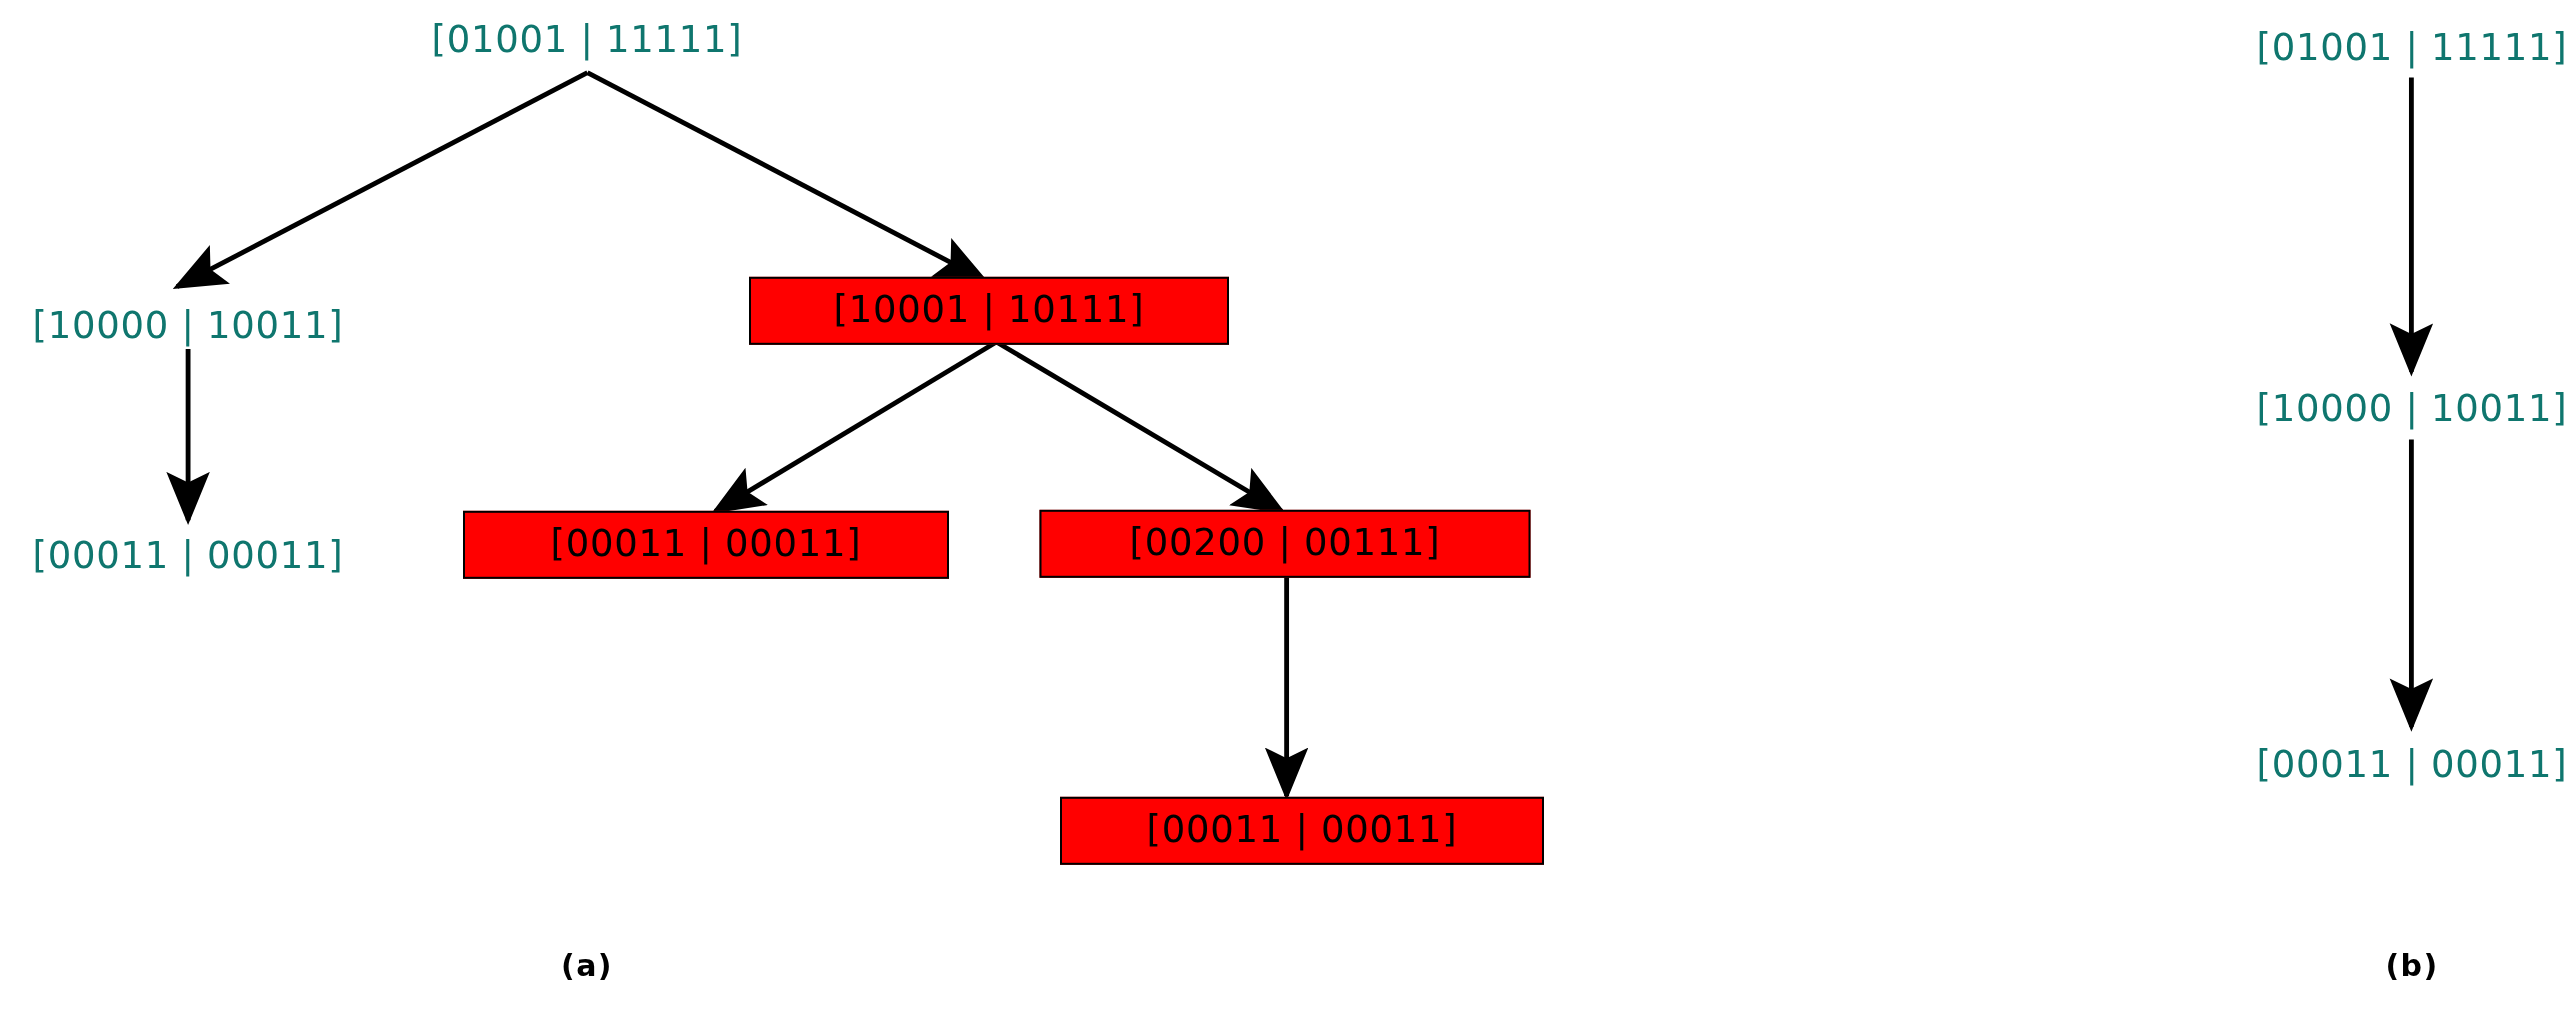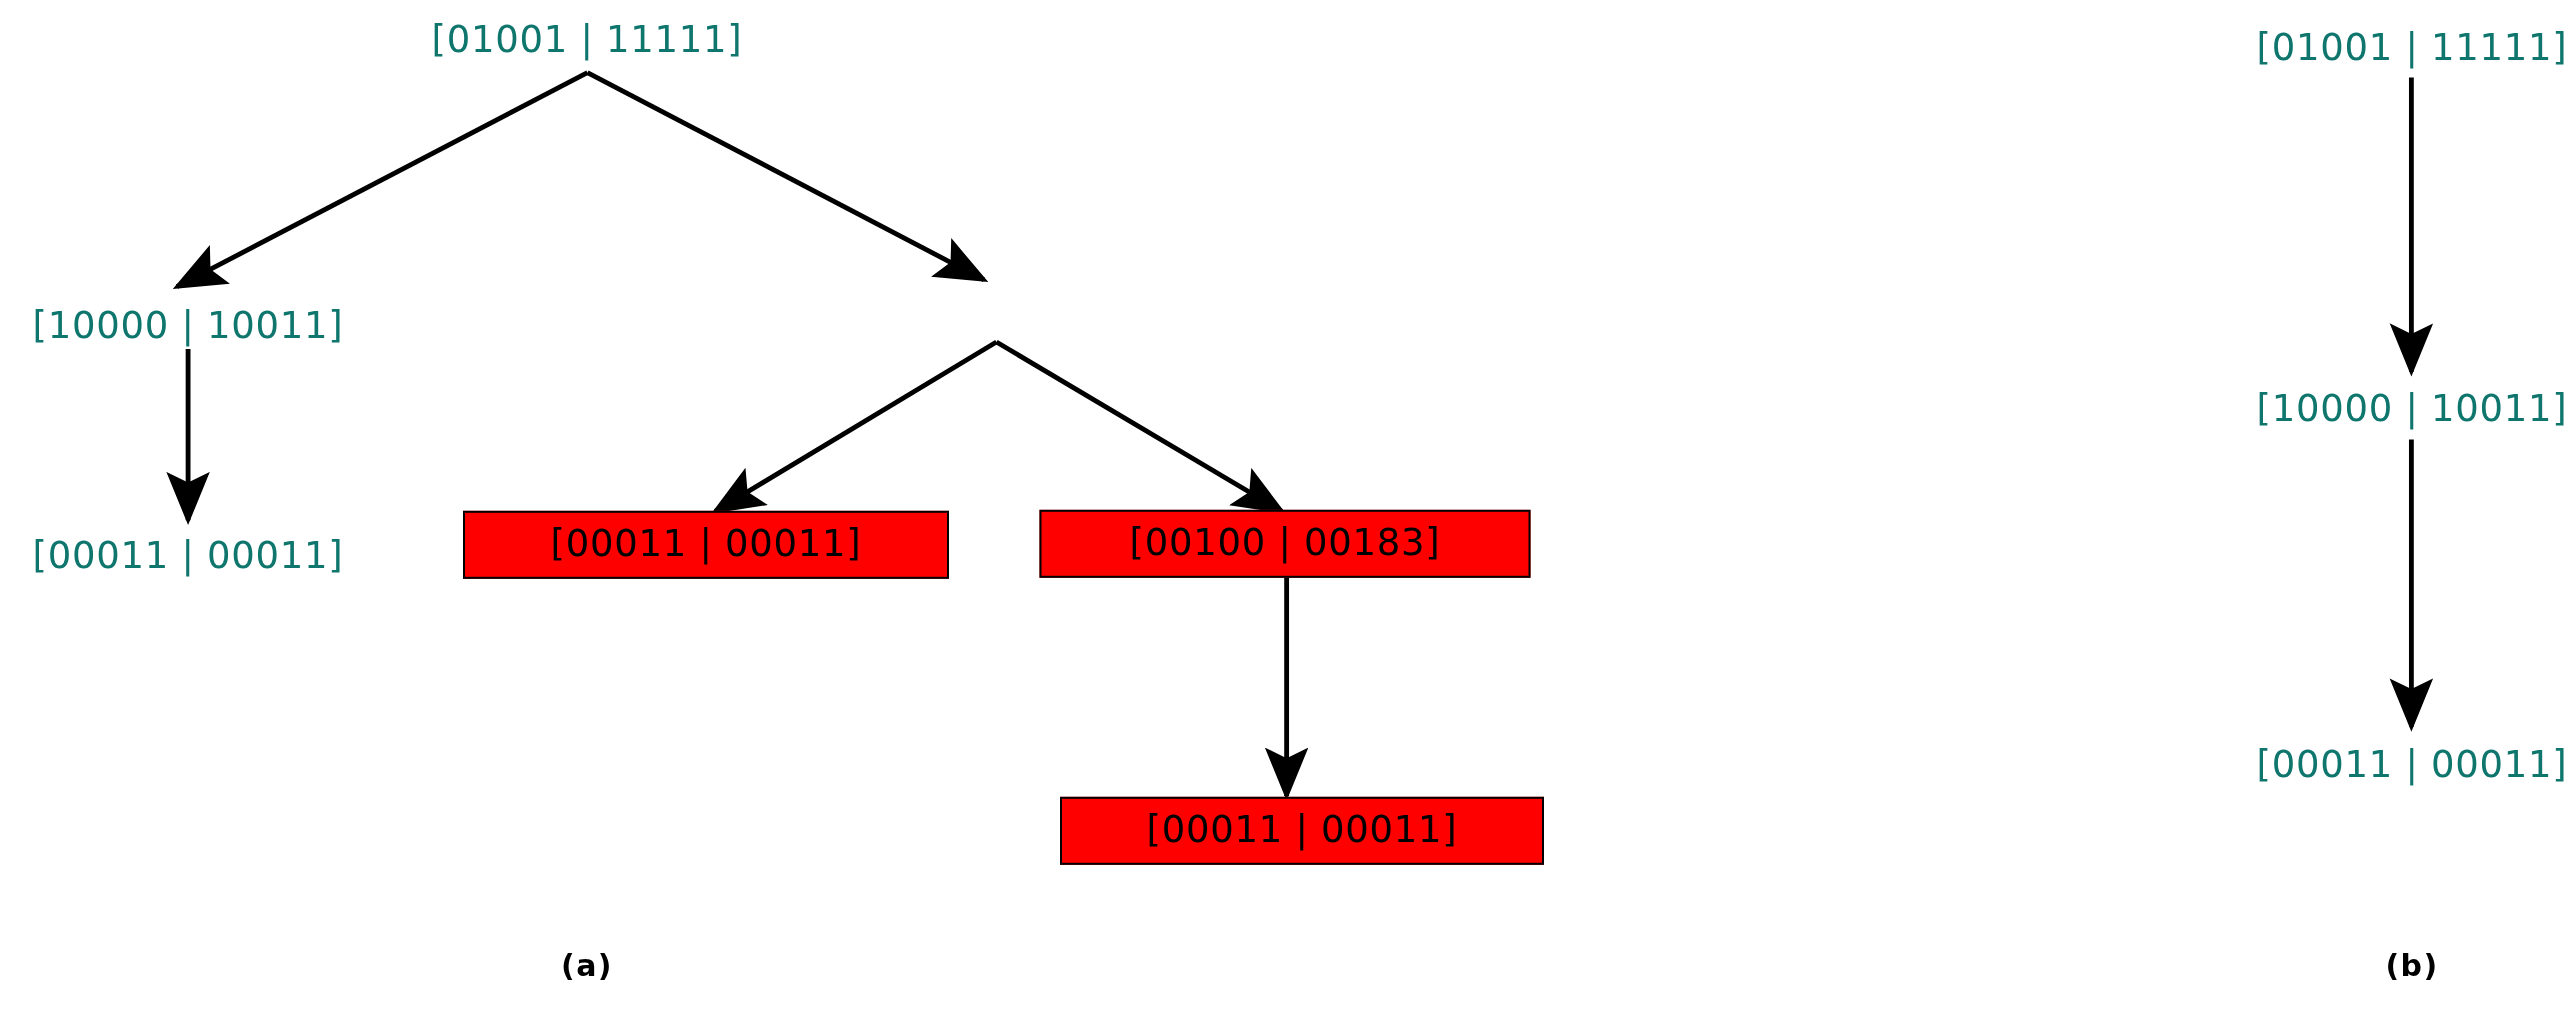--- a/index.html
+++ b/index.html
@@ -83,26 +83,27 @@
 
     <line x1="3490" y1="112" x2="3490" y2="538" stroke="#000000" stroke-width="7" marker-end="url(#arrowhead)"></line>
 
     <line x1="3490" y1="636" x2="3490" y2="1052" stroke="#000000" stroke-width="7" marker-end="url(#arrowhead)"></line>
   </svg>
 
   <div class="node plain" style="left:587px; top:39px;">[01001 | 11111]</div>
 
   <div class="node plain" style="left:188px; top:325px;">[10000 | 10011]</div>
 
+  <div class="node boxed" style="left:989px; top:311px; width:480px;">[10001 | 10111]</div>
 
   <div class="node plain" style="left:188px; top:555px;">[00011 | 00011]</div>
 
   <div class="node boxed" style="left:706px; top:545px; width:486px;">[00011 | 00011]</div>
 
-  <div class="node boxed" style="left:1285px; top:544px; width:491px;">[00100 | 00183]</div>
+  <div class="node boxed" style="left:1285px; top:544px; width:491px;">[00200 | 00111]</div>
 
   <div class="node boxed" style="left:1302px; top:831px; width:484px;">[00011 | 00011]</div>
 
   <div class="node plain" style="left:2412px; top:47px;">[01001 | 11111]</div>
 
   <div class="node plain" style="left:2412px; top:408px;">[10000 | 10011]</div>
 
   <div class="node plain" style="left:2412px; top:764px;">[00011 | 00011]</div>
 
   <div class="caption" style="left:587px; top:965px;">(a)</div>

